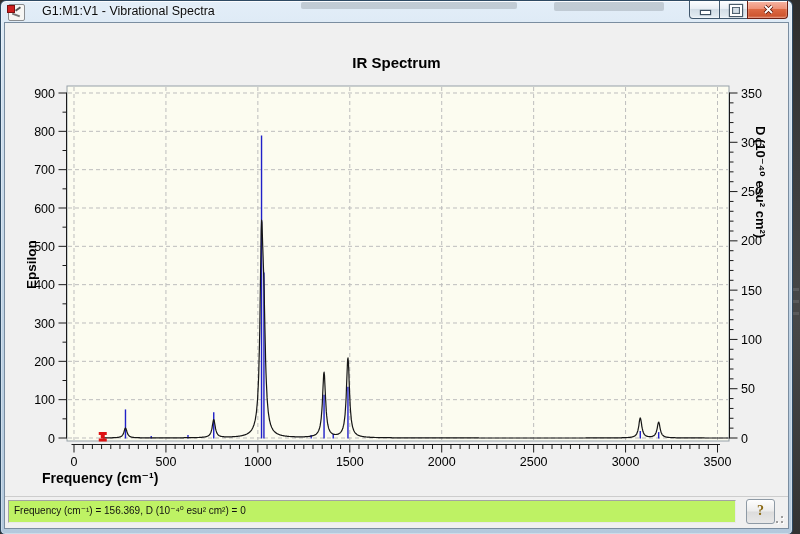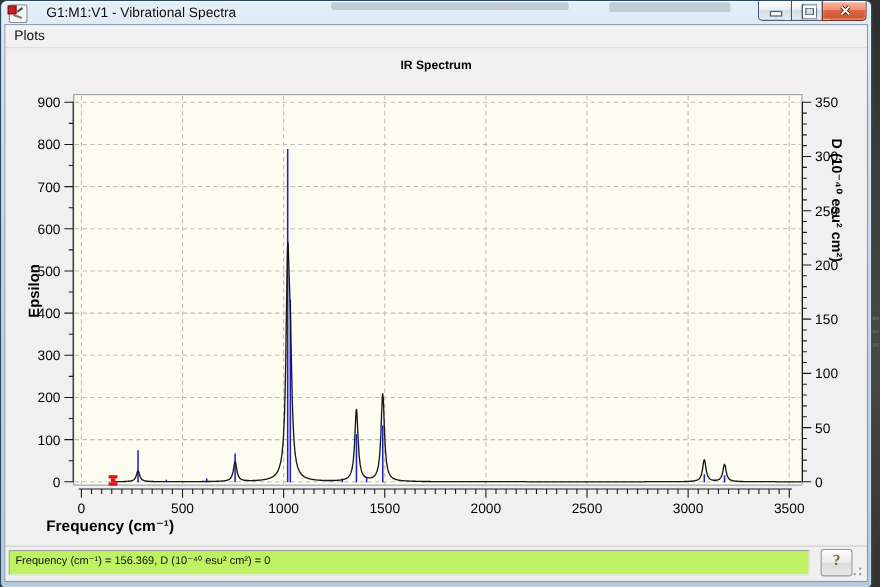--- a/index.html
+++ b/index.html
@@ -60,21 +60,21 @@
     border:1px solid;border-color:#a3a3a3 #e9e9e9 #e9e9e9 #a3a3a3;background:#bef264;
     font-size:10px;color:#111;line-height:20px;padding-left:5px;white-space:nowrap;overflow:hidden;}
   .help-btn{position:absolute;right:13px;top:2px;width:27px;height:23px;
     border:1px solid #8e9aa5;border-radius:3px;text-align:center;
     background:linear-gradient(180deg,#fefefe,#ececec 48%,#dcdcdc 52%,#e8e8e8);
     font-family:"Liberation Serif","DejaVu Serif",serif;font-weight:bold;font-size:14px;color:#8a6914;line-height:22px;cursor:default;}
   .resize-grip{position:absolute;right:2px;bottom:2px;width:13px;height:13px;}
 
   
   .chart-title{position:absolute;left:0;width:791px;top:53px;text-align:center;
-    font-size:11px;font-weight:bold;color:#000;z-index:6;}
+    font-size:15px;font-weight:bold;color:#000;z-index:6;}
   .xaxis-title{position:absolute;left:0;width:791px;top:469px;text-align:left;
     font-size:14px;font-weight:bold;color:#000;z-index:6;padding-left:41px;}
   .yaxis-left-title{position:absolute;left:-20px;top:256px;width:100px;text-align:center;
     transform:rotate(-90deg);font-size:13.5px;font-weight:bold;color:#000;z-index:6;}
   .yaxis-right-title{position:absolute;left:752px;top:125px;height:280px;display:flex;align-items:center;
     writing-mode:vertical-rl;font-size:13px;font-weight:bold;color:#000;z-index:6;white-space:nowrap;}
   #plot{position:absolute;left:0;top:0;z-index:5;}
 </style>
 </head>
 <body>
@@ -106,23 +106,20 @@
       <div class="cap-btn cap-close">
         <svg class="glyph-close" width="11" height="11">
           <path d="M2 2 L9 9 M9 2 L2 9" stroke="#5a1407" stroke-width="3.4" fill="none"></path>
           <path d="M2 2 L9 9 M9 2 L2 9" stroke="#ffffff" stroke-width="1.8" fill="none"></path>
         </svg>
       </div>
     </div>
   </div>
 
   <div class="client">
-    <div class="menubar">
-      <div class="menu-item">Plots</div>
-    </div>
     <div class="content"></div>
     <div class="statusbar">
       <div class="status-panel">Frequency (cm⁻¹) = 156.369, D (10⁻⁴⁰ esu² cm²) = 0</div>
       <div class="help-btn">?</div>
       <svg class="resize-grip" width="13" height="13">
         <rect x="9" y="9" width="2" height="2" fill="#fdfdfd"></rect>
           <rect x="8" y="8" width="2" height="2" fill="#9d9d9d"></rect>
         <rect x="9" y="4" width="2" height="2" fill="#fdfdfd"></rect>
           <rect x="8" y="3" width="2" height="2" fill="#9d9d9d"></rect>
         <rect x="4" y="9" width="2" height="2" fill="#fdfdfd"></rect>

